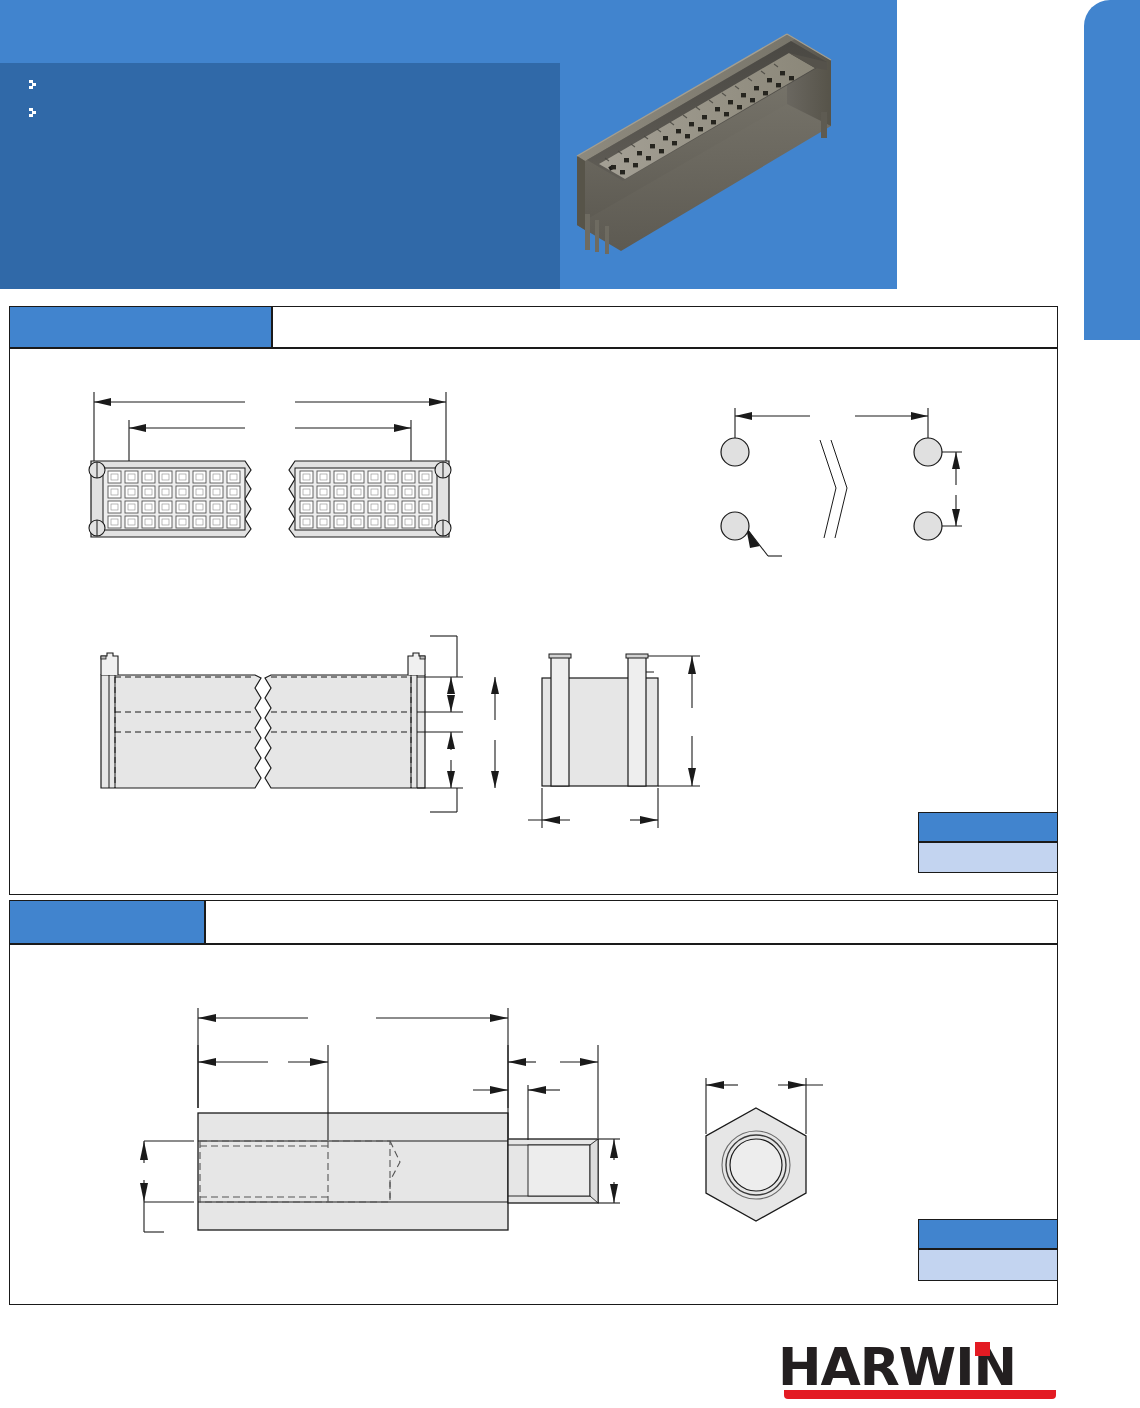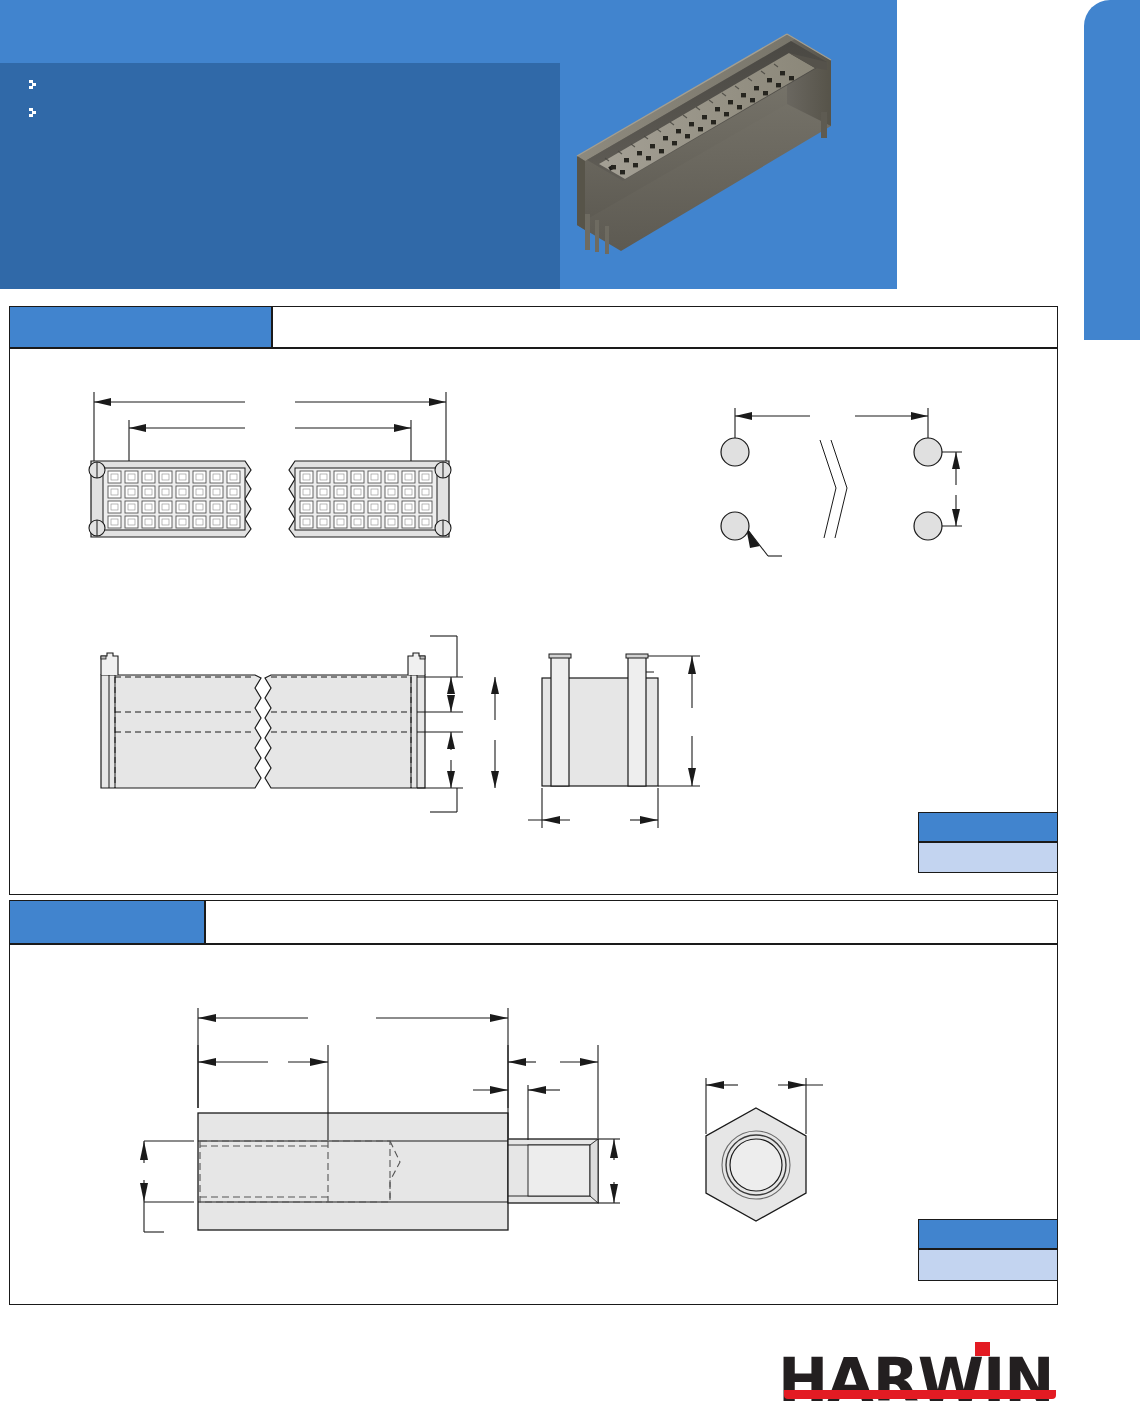--- a/index.html
+++ b/index.html
@@ -131,25 +131,25 @@
   #dwg-endview     { left: 520px; top: 628px; width: 195px; height: 212px; }
   #dwg-standoff    { left: 128px; top: 1000px; width: 505px; height: 252px; }
   #dwg-hexend      { left: 678px; top: 1058px; width: 165px; height: 175px; }
 
   
   #logo {
     position: absolute; left: 778px; top: 1340px;
     width: 282px; height: 62px;
   }
   #logo-wordmark {
-    position: absolute; left: 0; top: 16px;
+    position: absolute; left: 0; top: 3px;
     width: 282px; height: 48px;
     color: #231f20;
     font-family: "DejaVu Sans", sans-serif;
-    font-weight: bold; font-size: 60px;
+    font-weight: bold; font-size: 52px;
     letter-spacing: -1px;
     line-height: 48px;
     white-space: nowrap;
   }
   #logo-underline {
     position: absolute; left: 6px; top: 50px;
     width: 272px; height: 9px;
     background: #e31b23;
     border-radius: 0 0 4px 4px;
   }

